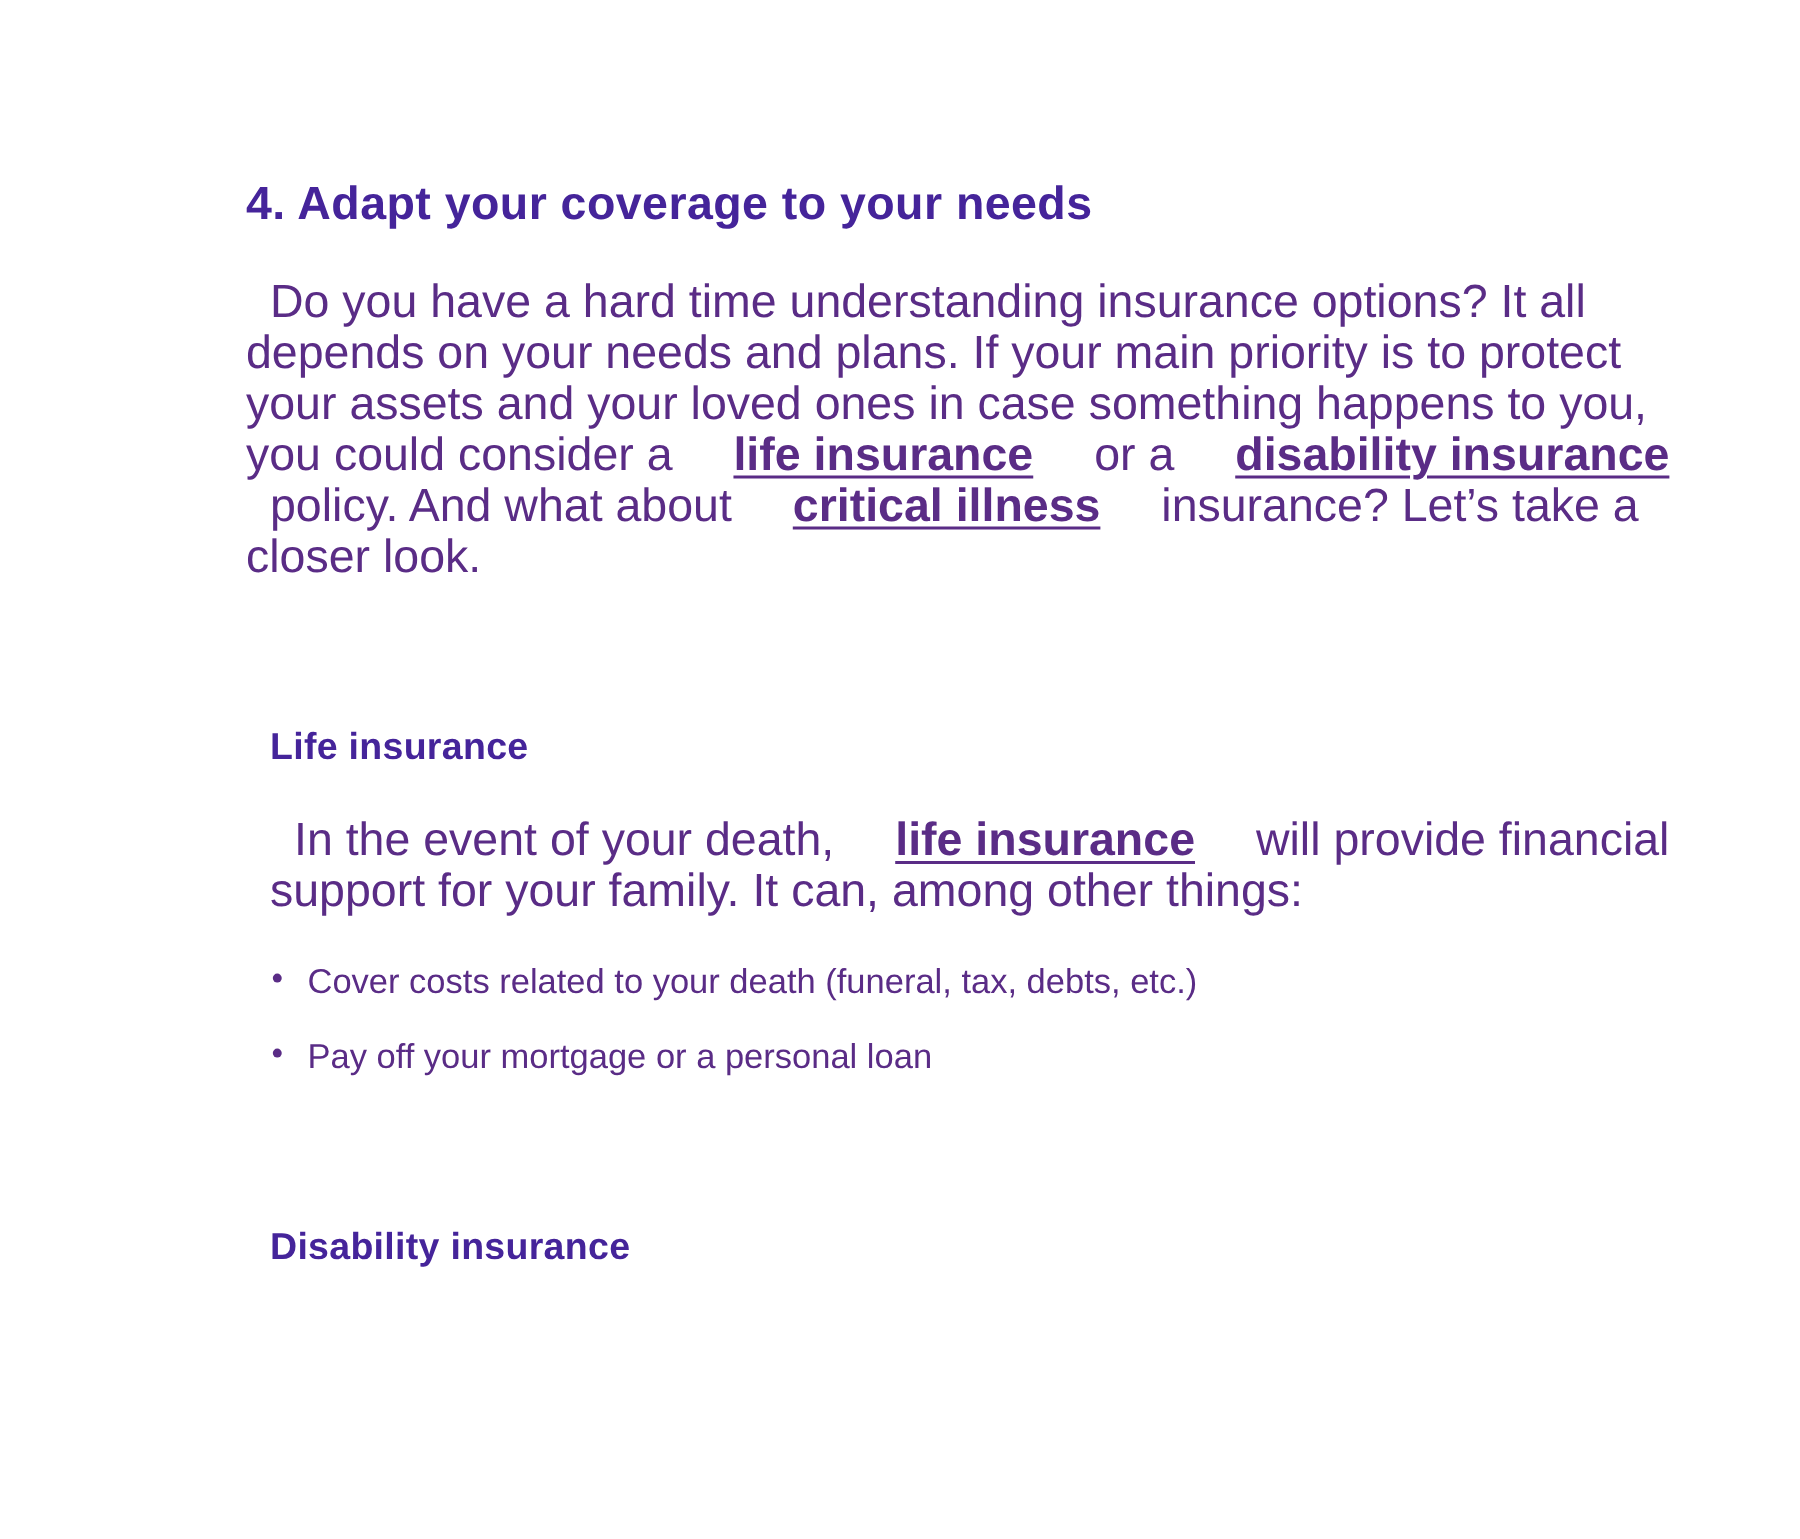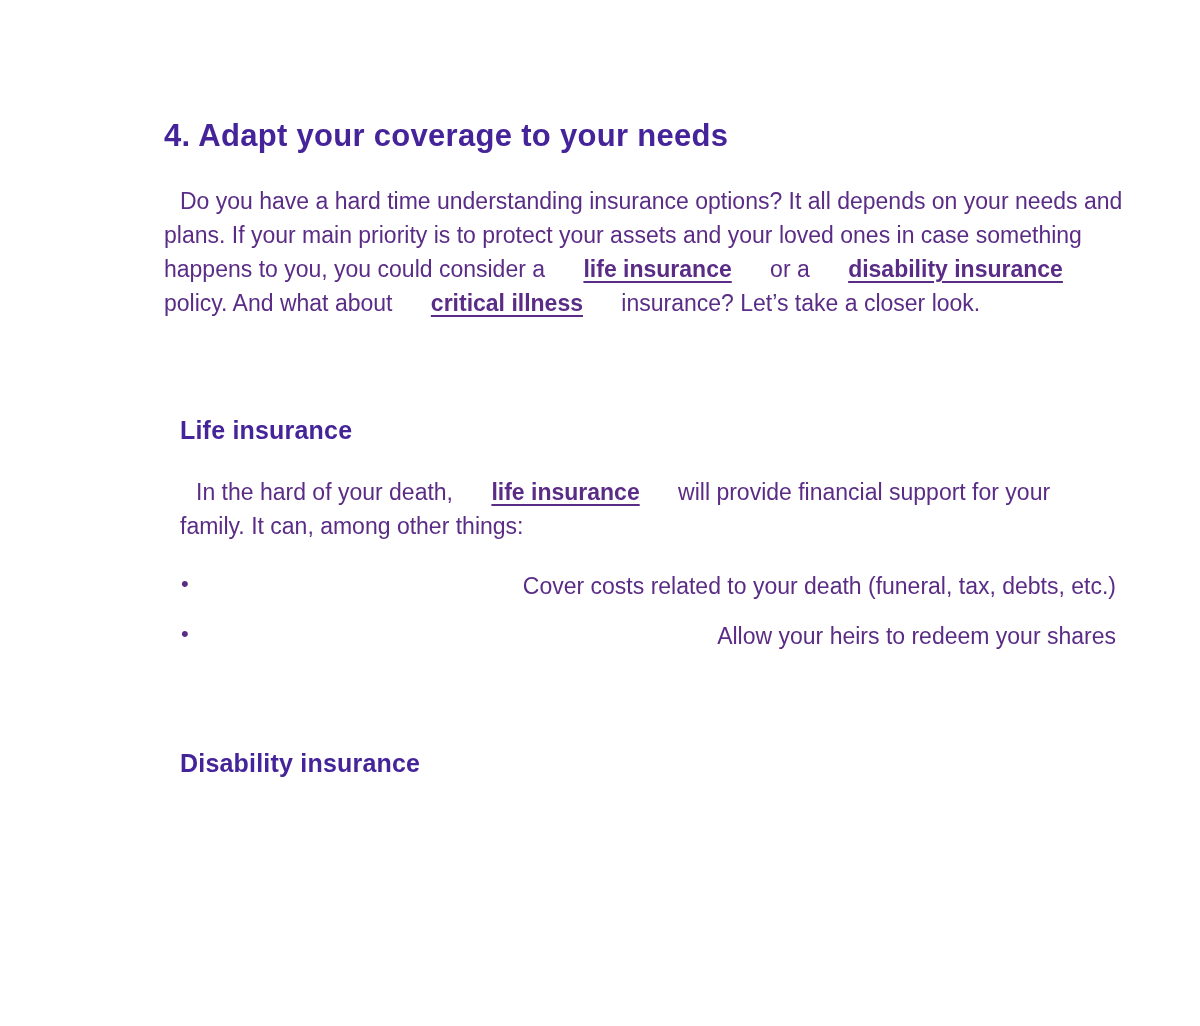--- a/index.html
+++ b/index.html
@@ -15,38 +15,37 @@
     width: 1200px;
   }
   h1 {
     font-size: 31px;
     font-weight: 700;
     letter-spacing: 0.3px;
     color: var(--heading-color, #45249a);
     margin-bottom: 30px;
   }
   .para {
-    font-size: 23px;
+    font-size: 31px;
     line-height: 34px;
     color: var(--body-color, #5a2c86);
     max-width: 990px;
   }
   .section { margin-top: 96px; }
   h2 {
     font-size: 25px;
     font-weight: 700;
     letter-spacing: 0.2px;
     color: var(--heading-color, #45249a);
     margin-bottom: 30px;
   }
   ul.bullet-list {
     list-style: none;
     margin: 26px 0 12px 0;
     max-width: 990px;
-    text-align: right;
   }
   ul.bullet-list li {
     position: relative;
     font-size: 23px;
     line-height: 34px;
     color: var(--body-color, #5a2c86);
     padding-left: 25px;
     margin-bottom: 13px;
   }
   ul.bullet-list li::before {
@@ -71,25 +70,25 @@
 
 <main class="page">
 
   <h1>4. Adapt your coverage to your needs</h1>
 
   <p class="para"><span>Do you have a hard time understanding insurance options? It all depends on your needs and plans. If your main priority is to protect your assets and your loved ones in case something happens to you, you could consider a </span><a href="#" class="inline-link">life insurance</a><span> or a </span><a href="#" class="inline-link">disability insurance</a><span> policy. And what about </span><a href="#" class="inline-link">critical illness</a><span> insurance? Let’s take a closer look.</span></p>
 
   <section class="section">
     <h2>Life insurance</h2>
 
-    <p class="para"><span>In the hard of your death, </span><a href="#" class="inline-link">life insurance</a><span> will provide financial support for your family. It can, among other things:</span></p>
+    <p class="para"><span>In the event of your death, </span><a href="#" class="inline-link">life insurance</a><span> will provide financial support for your family. It can, among other things:</span></p>
 
     <ul class="bullet-list">
         <li>Cover costs related to your death (funeral, tax, debts, etc.)</li>
-        <li>Allow your heirs to redeem your shares</li>
+        <li>Pay off your mortgage or a personal loan</li>
       </ul>
 
   </section>
 
   <section class="section">
     <h2>Disability insurance</h2>
 
   </section>
 
 </main>

